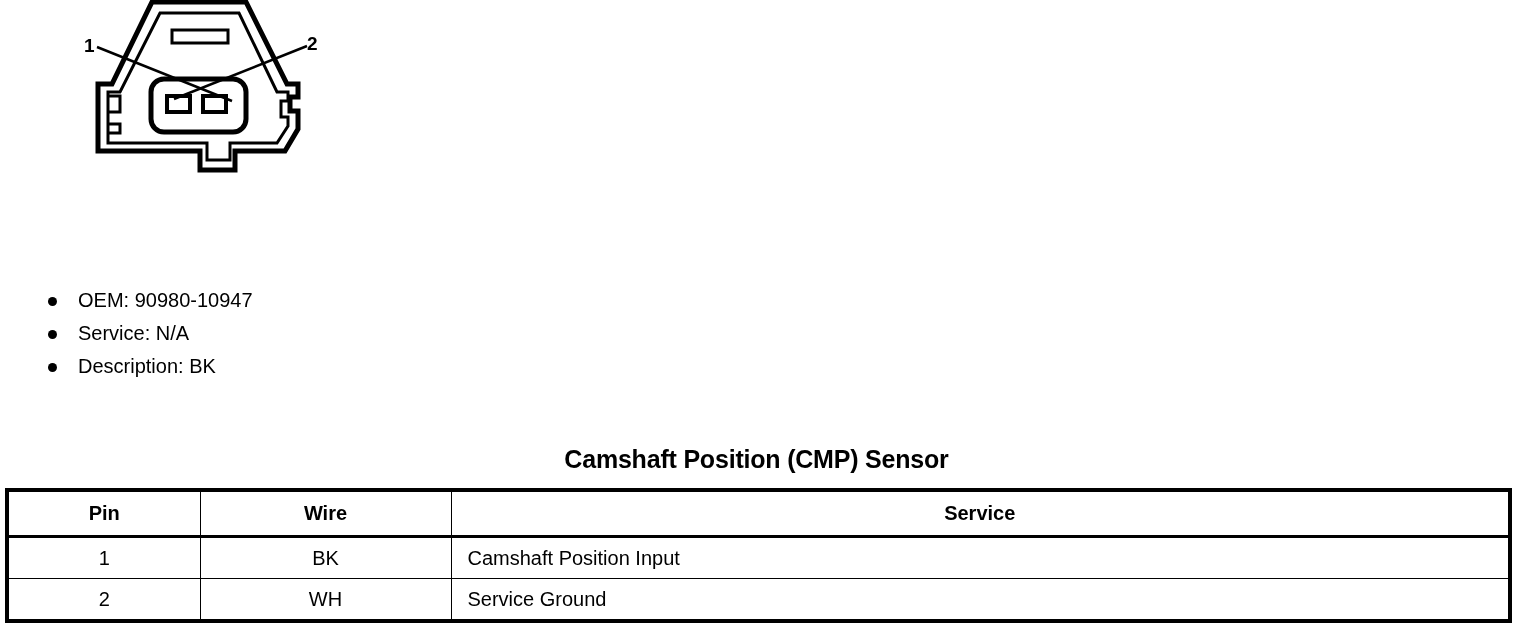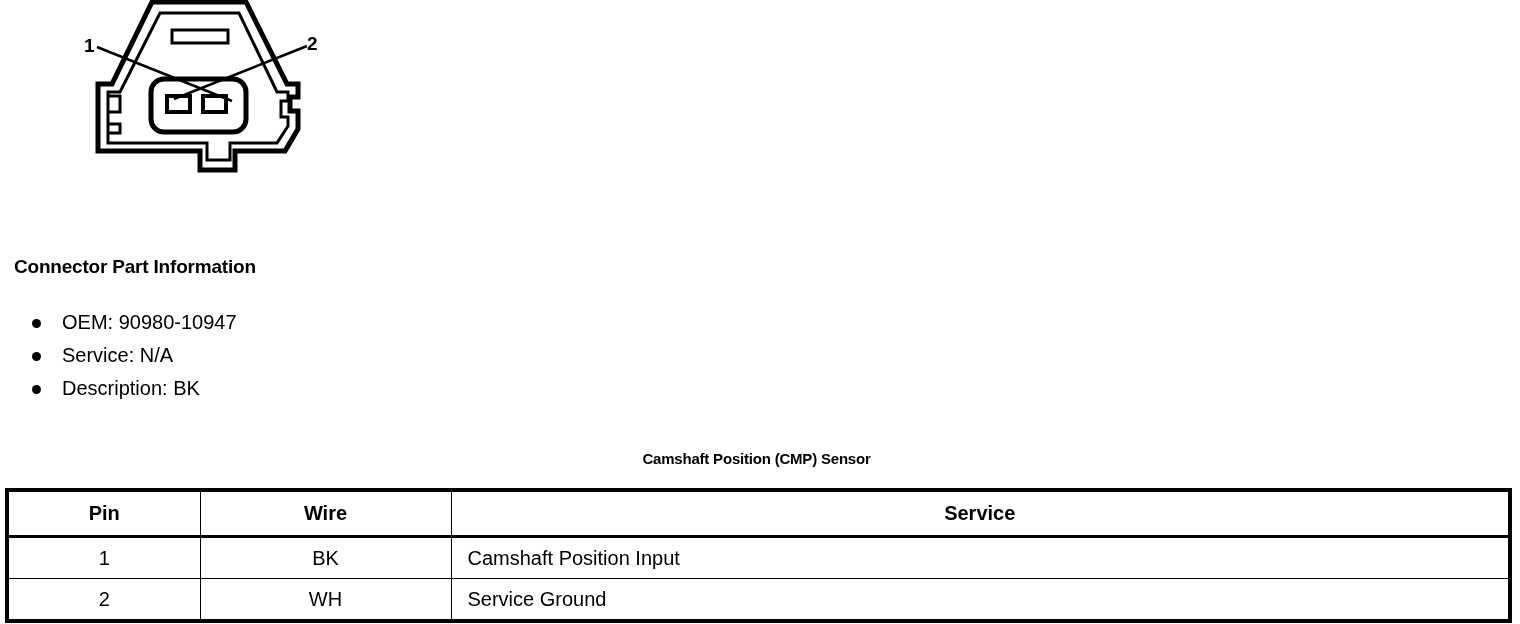--- a/index.html
+++ b/index.html
@@ -35,21 +35,21 @@
   #part-info-heading {
     font-size: 19px;
     font-weight: bold;
     letter-spacing: -0.2px;
     margin: 0;
     padding: 0;
     line-height: 22px;
   }
   #part-info-list {
     list-style: none;
-    margin: 0;
+    margin: 16px;
     padding: 0;
     margin-top: 28px;
   }
   #part-info-list li {
     position: relative;
     font-size: 20px;
     line-height: 33px;
     padding-left: 48px;
     white-space: nowrap;
   }
@@ -63,21 +63,21 @@
     border-radius: 50%;
   }
 
   
   #pinout-title {
     position: absolute;
     left: 5px;
     top: 447px;
     width: 1503px;
     text-align: center;
-    font-size: 15px;
+    font-size: 25px;
     font-weight: bold;
     letter-spacing: -0.2px;
     line-height: 24px;
   }
 
   #pinout-table-wrap {
     position: absolute;
     left: 5px;
     top: 488px;
     width: 1283px;
@@ -182,21 +182,20 @@
 
       <line x1="307" y1="46" x2="174" y2="99" stroke-width="2.5"></line>
 
       <text x="84" y="52" font-family="Liberation Sans, sans-serif" font-size="19" font-weight="bold" fill="#000" stroke="none">1</text>
       <text x="307" y="50" font-family="Liberation Sans, sans-serif" font-size="19" font-weight="bold" fill="#000" stroke="none">2</text>
     </g>
   </svg>
 </div>
 
 <div id="part-info">
-  <div id="part-info-heading">Connector Part Information</div>
   <ul id="part-info-list">
     <li>
       <span class="bullet"></span>
       <span>OEM: 90980-10947</span>
     </li>
     <li>
       <span class="bullet"></span>
       <span>Service: N/A</span>
     </li>
     <li>

